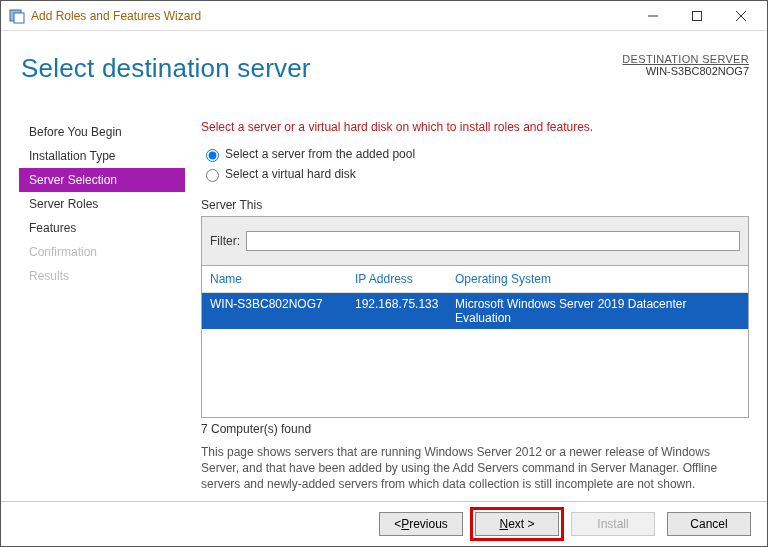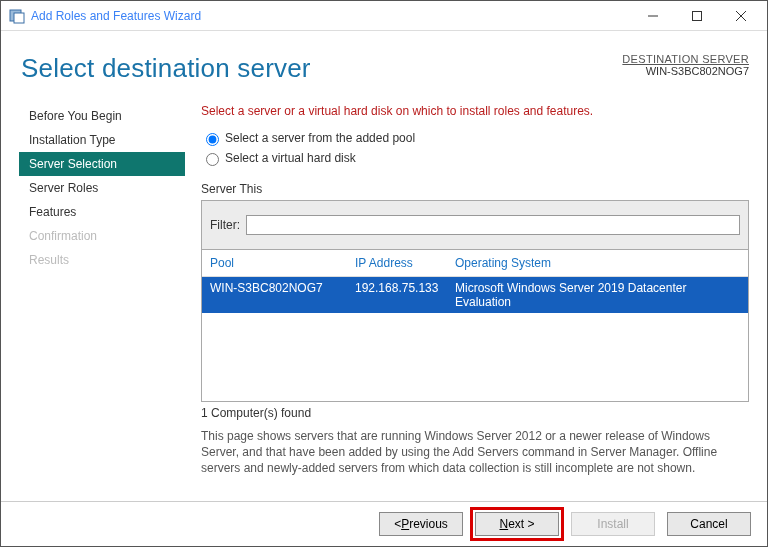--- a/index.html
+++ b/index.html
@@ -24,34 +24,35 @@
     align-items: center;
     padding: 0 4px 0 8px;
     border-bottom: 1px solid #ddd;
   }
   .titlebar .app-icon {
     width: 16px; height: 16px;
     margin-right: 6px;
     display: inline-flex;
     align-items: center; justify-content: center;
   }
-  .titlebar .title { flex: 0 0 auto; font-size: 12px; color: #3b82f6; }
+  .titlebar .title { flex: 0 0 auto; font-size: 12px; color: #a16207; }
   .titlebar .spacer { flex: 1; }
   .win-controls { display: flex; }
   .win-btn {
     width: 44px; height: 28px;
     display: flex; align-items: center; justify-content: center;
     color: #333;
   }
   .body {
     flex: 1;
     display: flex;
     flex-direction: column;
     padding: 14px 18px 0 18px;
     position: relative;
+    gap: 16px;
   }
   .header-row {
     display: flex;
     justify-content: space-between;
     align-items: flex-start;
   }
   .page-title {
     font-size: 26px;
     font-weight: 300;
     color: #1a73a8;
@@ -77,21 +78,21 @@
     padding-top: 2px;
   }
   .sidebar-item {
     font-size: 12px;
     padding: 4px 8px 4px 10px;
     color: #333;
     cursor: pointer;
     line-height: 16px;
   }
   .sidebar-item.selected {
-    background: #0f766e;
+    background: #a21caf;
     color: #fff;
   }
   .sidebar-item.disabled {
     color: #bbb;
     cursor: default;
   }
   .content {
     flex: 1;
     padding-left: 16px;
     display: flex;
@@ -263,34 +264,34 @@
 
         <div class="section-label">Server This</div>
 
         <div class="filter-box">
           <label>Filter:</label>
           <input class="filter-input" type="text" value="" style="">
         </div>
 
         <div class="pool-table">
           <div class="pool-header">
-            <div class="col-name">Pool</div>
+            <div class="col-name">Name</div>
             <div class="col-ip">IP Address</div>
             <div class="col-os">Operating System</div>
           </div>
           <div id="pool-rows">
               <div class="pool-row selected">
                 <div class="col-name">WIN-S3BC802NOG7</div>
                 <div class="col-ip">192.168.75.133</div>
                 <div class="col-os">Microsoft Windows Server 2019 Datacenter Evaluation</div>
               </div>
             </div>
         </div>
 
-        <div class="count-text">1 Computer(s) found</div>
+        <div class="count-text">7 Computer(s) found</div>
         <div class="footer-text">This page shows servers that are running Windows Server 2012 or a newer release of Windows Server, and that have been added by using the Add Servers command in Server Manager. Offline servers and newly-added servers from which data collection is still incomplete are not shown.</div>
       </div>
     </div>
   </div>
 
   <div class="button-bar">
     <button class="btn">&lt; <span class="ul">P</span>revious</button>
     <button class="btn next-highlight"><span class="ul">N</span>ext &gt;</button>
     <button class="btn disabled"><span class="ul" style="text-decoration:none">I</span>nstall</button>
     <button class="btn">Cancel</button>

